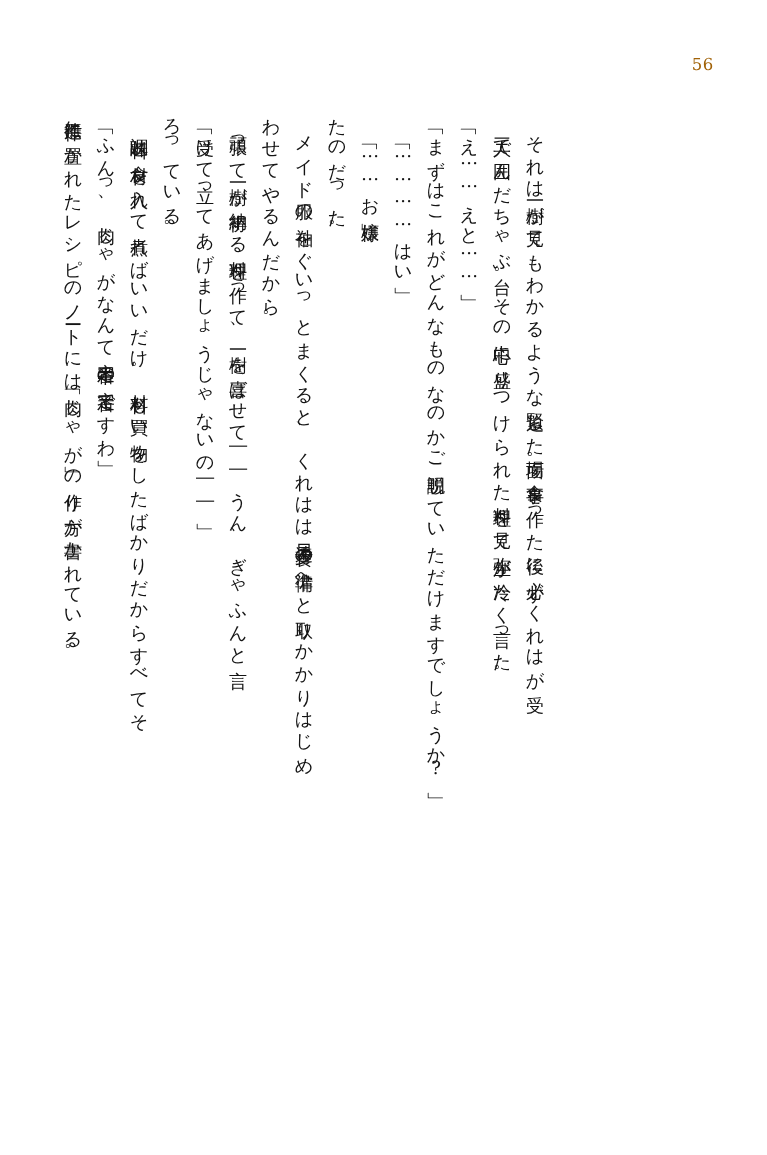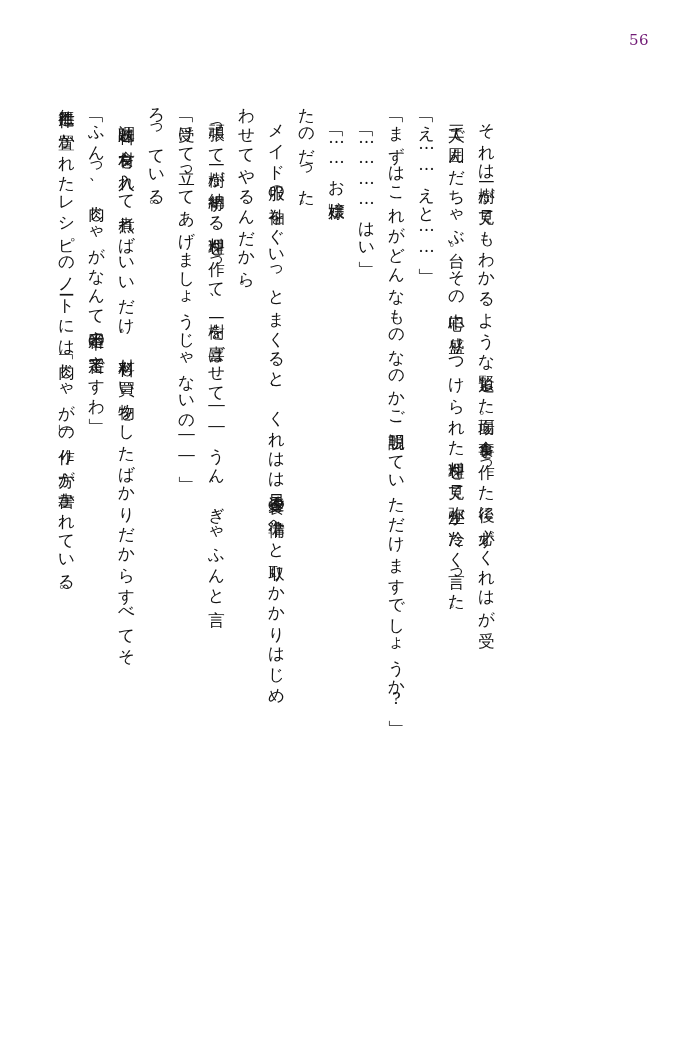--- a/index.html
+++ b/index.html
@@ -18,25 +18,25 @@
 
   #page {
     position: absolute;
     inset: 0;
     background: #ffffff;
   }
 
   
   #page-number {
     position: absolute;
-    top: 31px;
+    top: 50px;
     right: 48px;
     font-size: 15px;
     letter-spacing: 0.5px;
-    color: #701a75;
+    color: #a16207;
     font-family: "DejaVu Serif", "Liberation Serif", serif;
   }
 
   
   #text-block {
     position: absolute;
     top: 96px;
     right: 44px;
     left: 44px;
     height: 880px;

